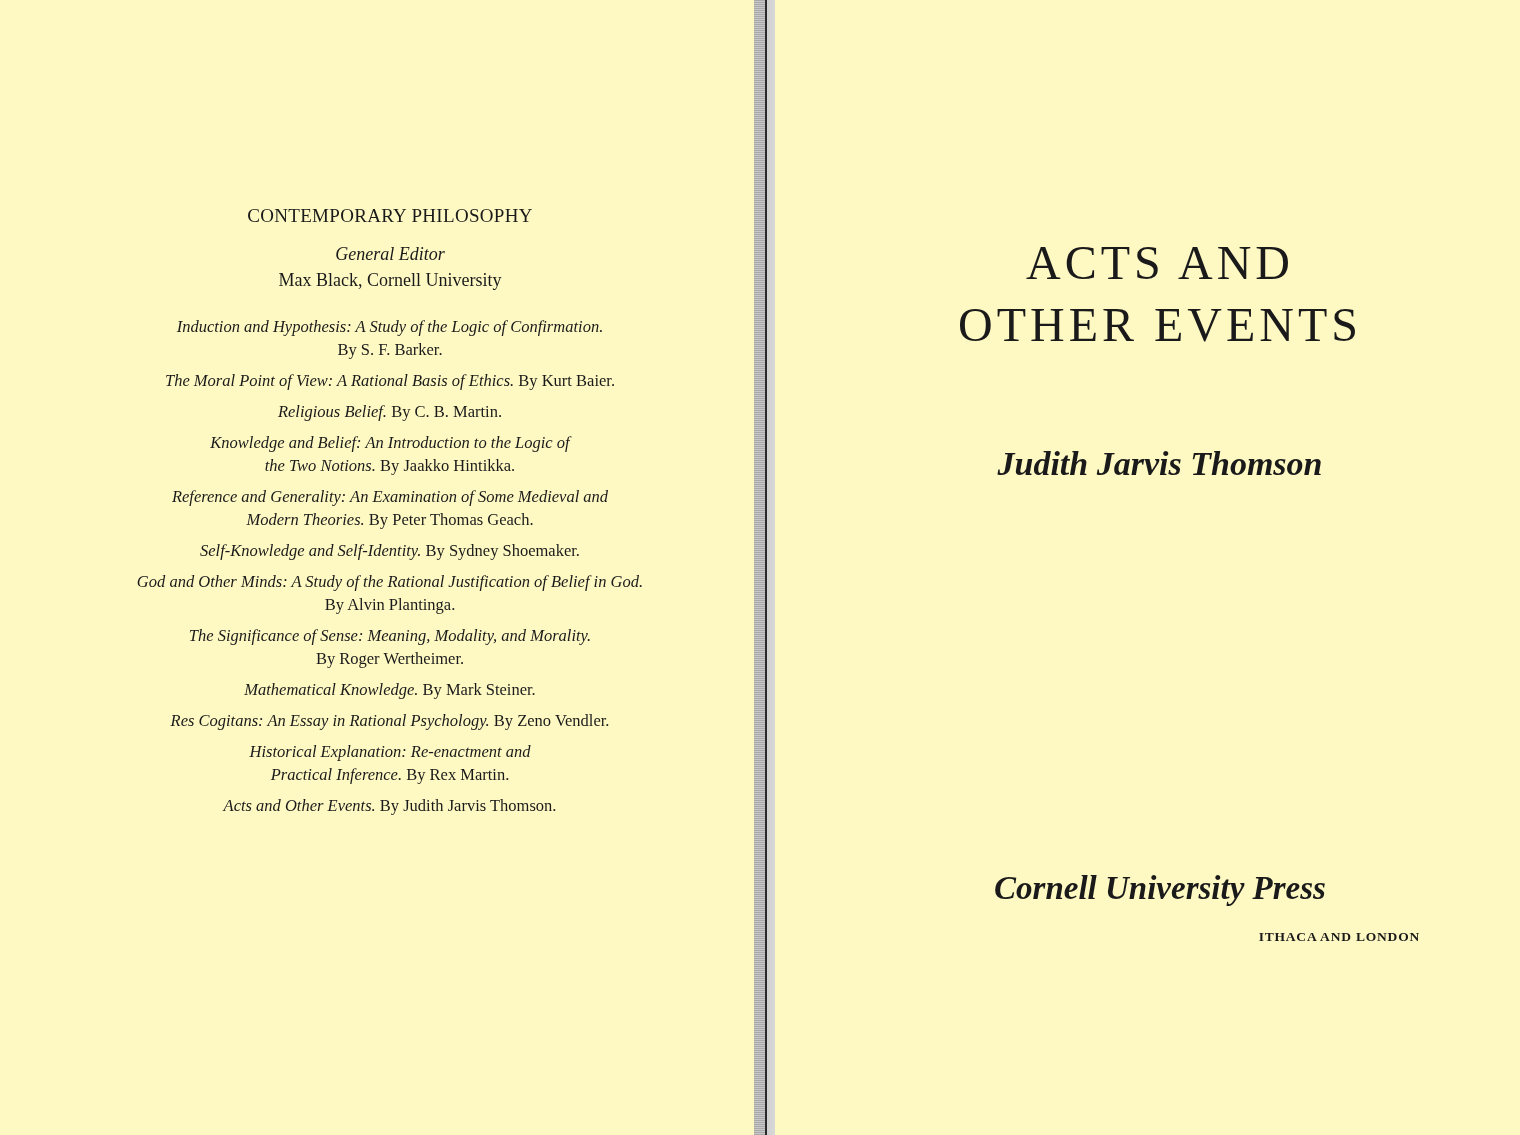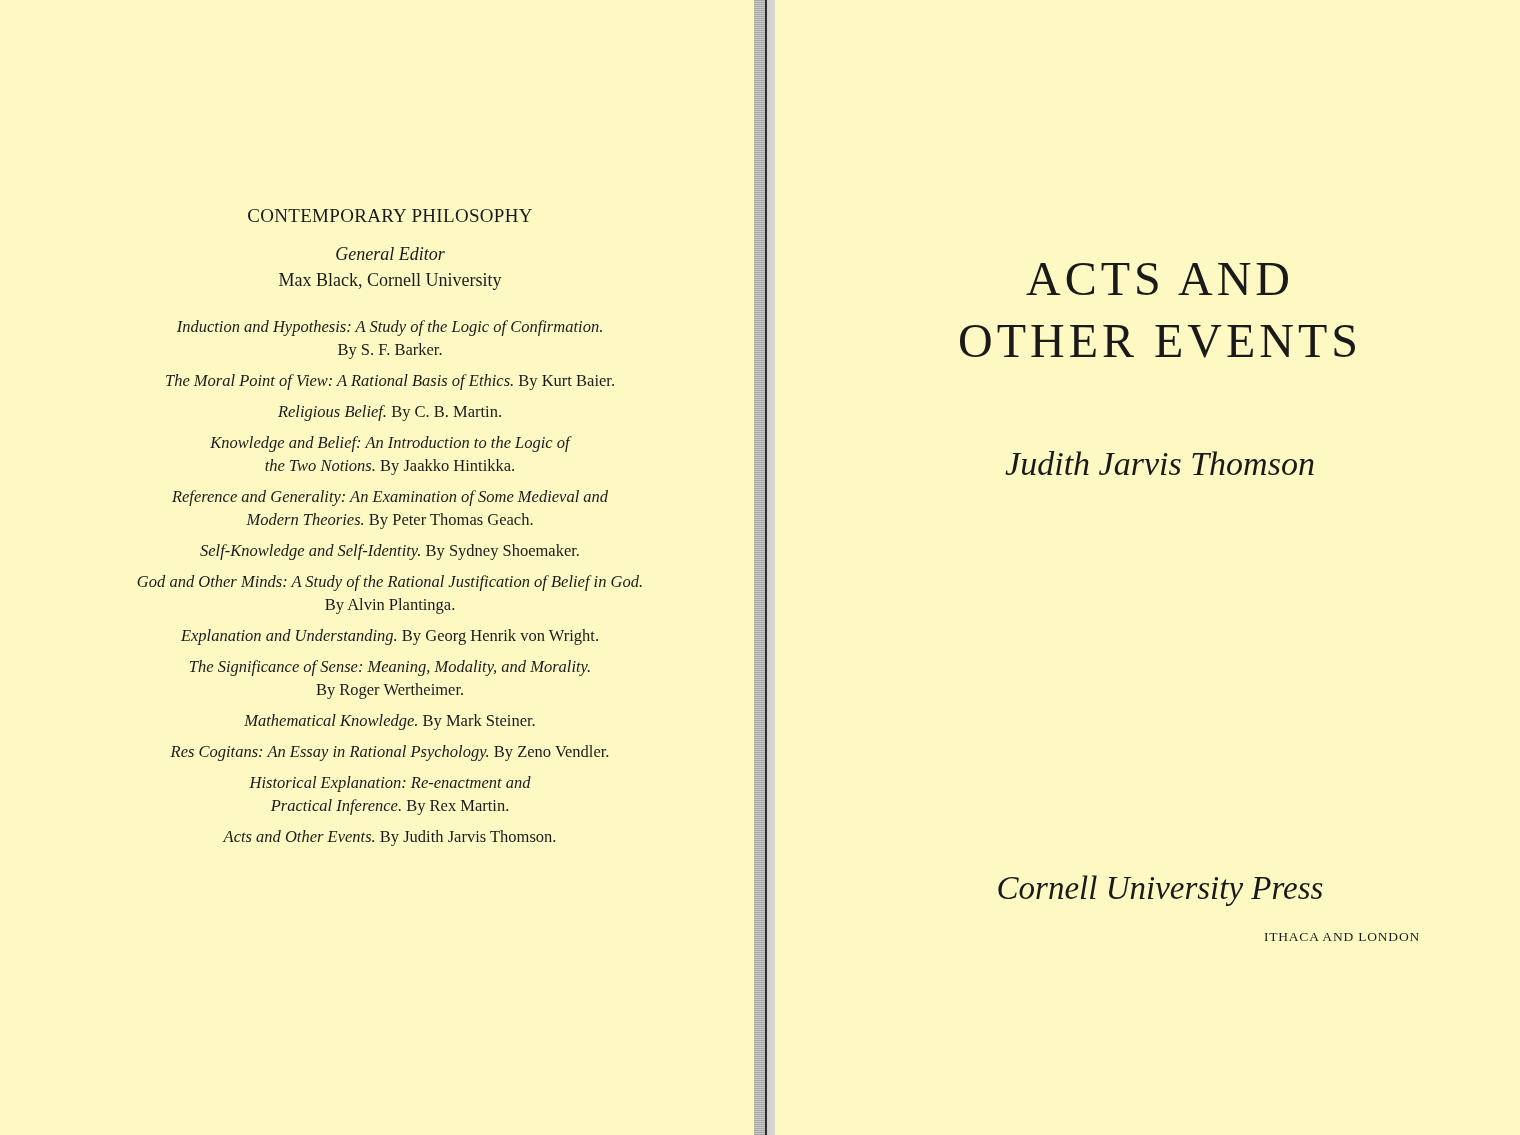--- a/index.html
+++ b/index.html
@@ -29,43 +29,42 @@
     .series-block { position: absolute; left: 80px; width: 620px; top: 205px; text-align: center; }
     .series-title { font-size: 19px; letter-spacing: 0.3px; margin: 0 0 14px 0; }
     .editor-label { font-size: 18px; font-style: italic; margin: 0; line-height: 26px; }
     .editor-name { font-size: 18px; margin: 0 0 22px 0; line-height: 26px; }
     .book-list { list-style: none; margin: 0; padding: 0; }
     .book { font-size: 16.5px; line-height: 23px; margin: 0 0 8px 0; }
     .book .t { font-style: italic; }
     .book .a { font-style: normal; }
 
     
-    .title-block { position: absolute; left: 900px; width: 520px; text-align: center; }
-    .book-title { top: 248px; font-size: 48px; letter-spacing: 4px; line-height: 62px; font-weight: normal; margin: 0; }
+    .title-block { position: absolute; left: 900px; width: 520px; text-align: center; font-weight: bold; }
+    .book-title { top: 232px; font-size: 48px; letter-spacing: 4px; line-height: 62px; font-weight: normal; margin: 0; }
     .author { top: 445px; font-size: 34px; font-style: italic; margin: 0; }
     .publisher { top: 870px; font-size: 33px; font-style: italic; margin: 0; }
     .place { top: 929px; font-size: 13.5px; letter-spacing: 0.8px; margin: 0; text-align: right; }
   </style>
 </head>
 <body>
 
 <div class="page page-left">
   <div class="series-block">
     <p class="series-title">CONTEMPORARY PHILOSOPHY</p>
     <p class="editor-label">General Editor</p>
     <p class="editor-name">Max Black, Cornell University</p>
     <ul class="book-list">
       <li class="book"><span class="t">Induction and Hypothesis: A Study of the Logic of Confirmation.</span><br><span class="a">By S. F. Barker.</span></li>
       <li class="book"><span class="t">The Moral Point of View: A Rational Basis of Ethics.</span> <span class="a">By Kurt Baier.</span></li>
       <li class="book"><span class="t">Religious Belief.</span> <span class="a">By C. B. Martin.</span></li>
       <li class="book" style="padding:0 125px;"><span class="t">Knowledge and Belief: An Introduction to the Logic of the Two Notions.</span> <span class="a">By Jaakko Hintikka.</span></li>
       <li class="book" style="padding:0 90px;"><span class="t">Reference and Generality: An Examination of Some Medieval and Modern Theories.</span> <span class="a">By Peter Thomas Geach.</span></li>
       <li class="book"><span class="t">Self-Knowledge and Self-Identity.</span> <span class="a">By Sydney Shoemaker.</span></li>
       <li class="book"><span class="t">God and Other Minds: A Study of the Rational Justification of Belief in God.</span><br><span class="a">By Alvin Plantinga.</span></li>
-      <li class="book"><span class="t">Explanation and Understanding.</span> <span class="a">By Georg Henrik von Wright.</span></li>
       <li class="book"><span class="t">The Significance of Sense: Meaning, Modality, and Morality.</span><br><span class="a">By Roger Wertheimer.</span></li>
       <li class="book"><span class="t">Mathematical Knowledge.</span> <span class="a">By Mark Steiner.</span></li>
       <li class="book"><span class="t">Res Cogitans: An Essay in Rational Psychology.</span> <span class="a">By Zeno Vendler.</span></li>
       <li class="book" style="padding:0 150px;"><span class="t">Historical Explanation: Re-enactment and Practical Inference.</span> <span class="a">By Rex Martin.</span></li>
       <li class="book"><span class="t">Acts and Other Events.</span> <span class="a">By Judith Jarvis Thomson.</span></li>
     </ul>
   </div>
 </div>
 
 <div class="gutter gutter-dark"></div>

